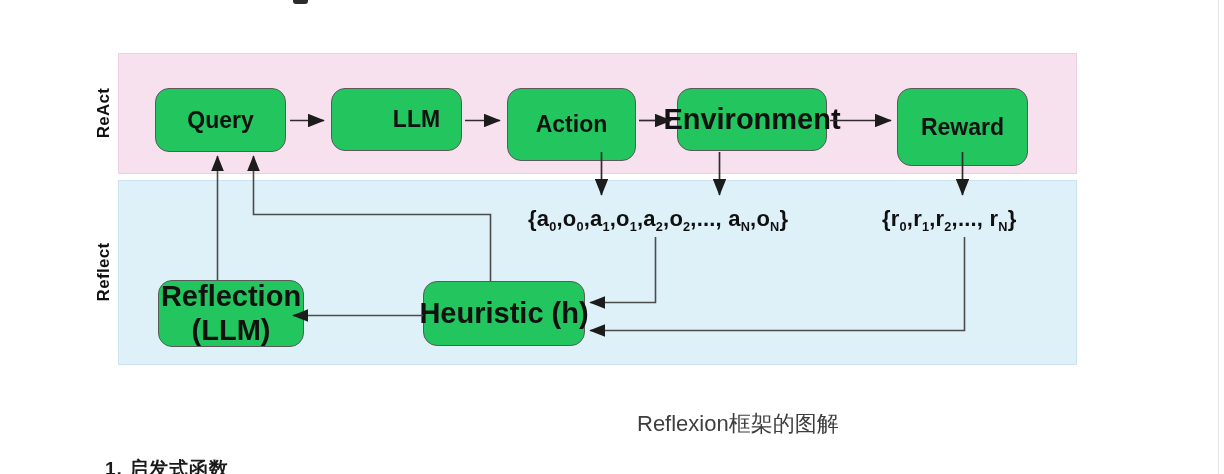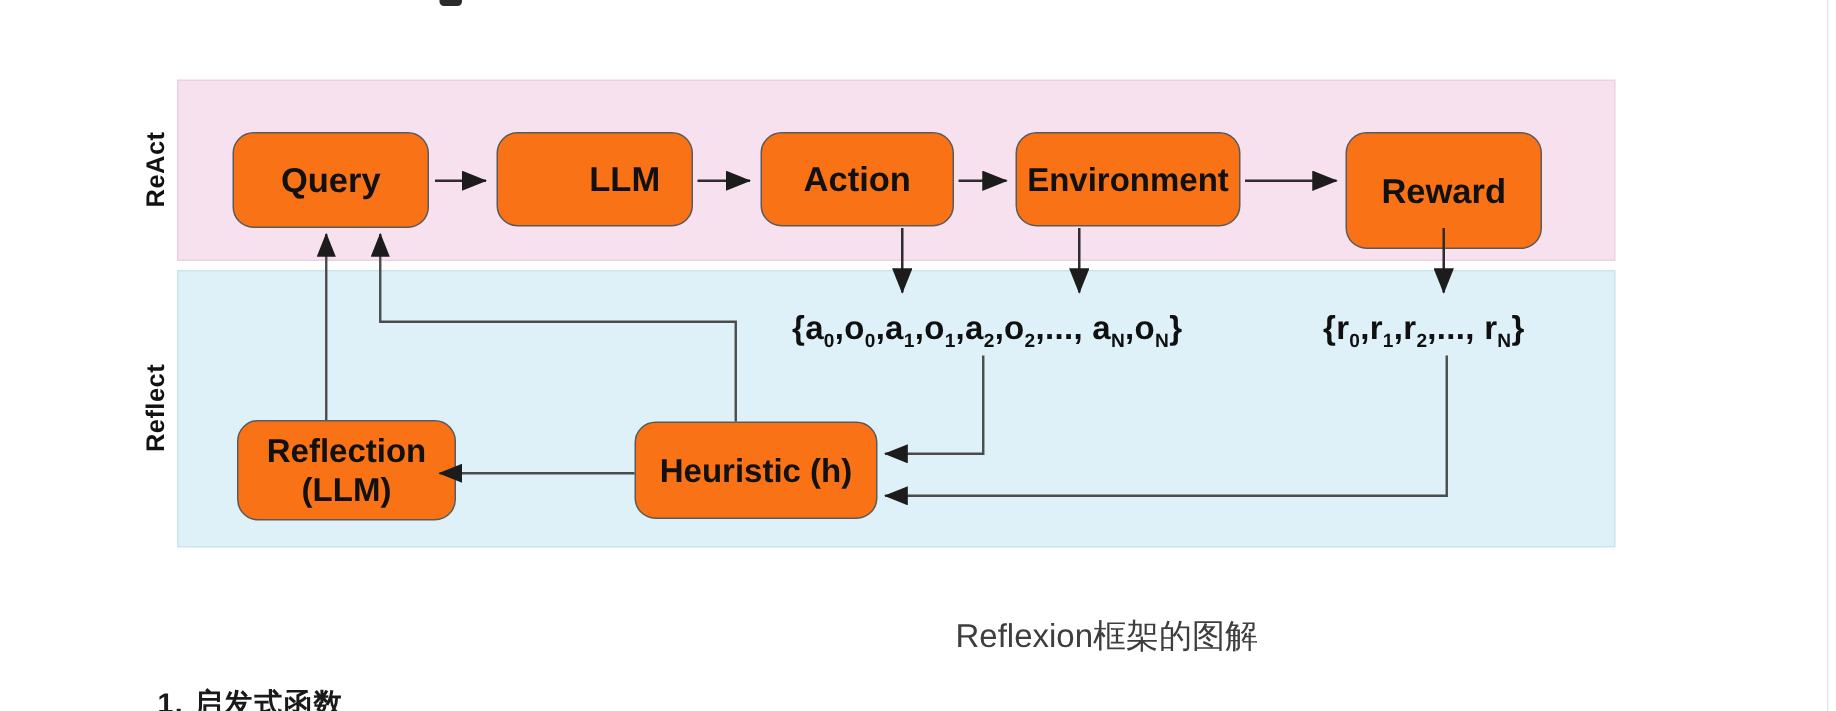--- a/index.html
+++ b/index.html
@@ -15,26 +15,26 @@
   .band-react  { top:53px;  height:119px; background:#f8e1ef; border:1px solid rgba(150,60,120,0.10); }
   .band-reflect{ top:180px; height:183px; background:#def1f9; border:1px solid rgba(40,120,160,0.10); }
 
   .rot-label {
     position:absolute; font-weight:bold; font-size:17px; color:#111;
     transform:translate(-50%,-50%) rotate(-90deg); white-space:nowrap;
     letter-spacing:0.3px;
   }
 
   .node {
-    position:absolute; background:#f97316; border:1.5px solid #5a5a5a;
+    position:absolute; background:#22c55e; border:1.5px solid #5a5a5a;
     border-radius:14px; display:flex; align-items:center; justify-content:center;
     flex-direction:column; z-index:2; box-sizing:border-box;
   }
   .node .lbl { font-weight:bold; color:#111; font-size:23px; line-height:1.15; text-align:center; white-space:nowrap; }
-  .node .lbl.sm { font-size:22px; }
+  .node .lbl.sm { font-size:29px; }
 
   .arrows { position:absolute; left:0; top:0; z-index:3; pointer-events:none; }
 
   .seq {
     position:absolute; font-weight:bold; color:#101010; font-size:22px;
     white-space:nowrap; z-index:2; letter-spacing:0.2px;
   }
   .seq sub { font-size:0.58em; }
 
   .caption { position:absolute; left:637px; top:409px; font-size:22px; color:#3e3e3e; white-space:nowrap; }
@@ -57,21 +57,21 @@
 
   <div class="rot-label" style="left:104px; top:113px;">ReAct</div>
   <div class="rot-label" style="left:104px; top:272px;">Reflect</div>
 
   <div class="node" style="left:155px; top:88px; width:131px; height:64px;">
     <span class="lbl">Query</span>
   </div>
   <div class="node" style="left:331px; top:88px; width:131px; height:63px;padding-left:40px;">
     <span class="lbl">LLM</span>
   </div>
-  <div class="node" style="left:507px; top:88px; width:129px; height:63px;">
+  <div class="node" style="left:507px; top:88px; width:129px; height:73px;">
     <span class="lbl">Action</span>
   </div>
   <div class="node" style="left:677px; top:88px; width:150px; height:63px;">
     <span class="lbl sm">Environment</span>
   </div>
   <div class="node" style="left:897px; top:88px; width:131px; height:78px;">
     <span class="lbl">Reward</span>
   </div>
 
   <div class="node" style="left:158px; top:280px; width:146px; height:67px;">

